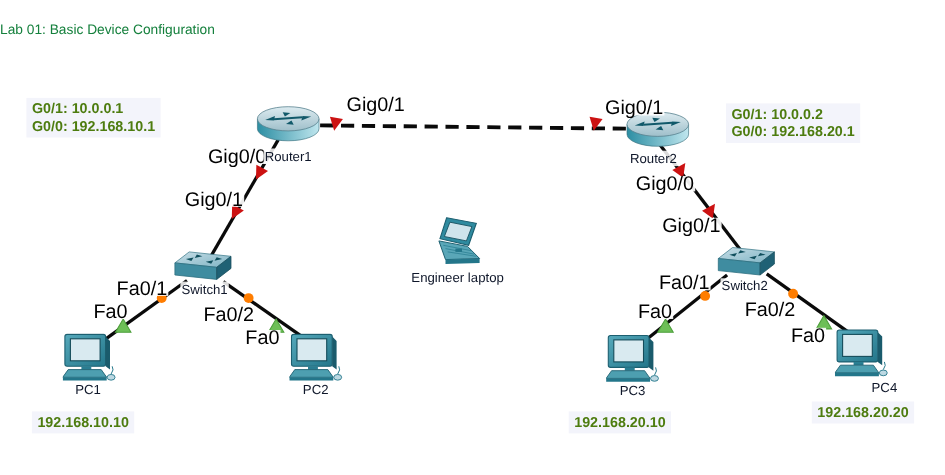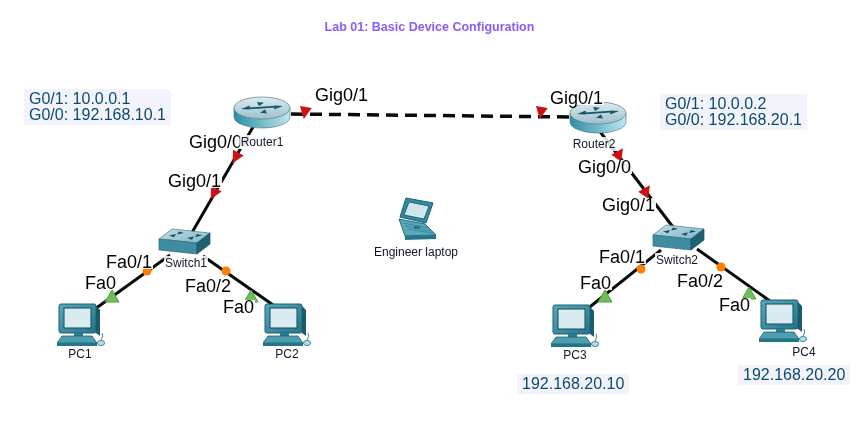--- a/index.html
+++ b/index.html
@@ -4,23 +4,23 @@
 <style>
   html,body{margin:0;padding:0;background:#fff;}
   #canvas{position:relative;width:859px;height:432px;background:#ffffff;overflow:hidden;
           font-family:"Liberation Sans",sans-serif;}
   #links{position:absolute;left:0;top:0;width:859px;height:432px;}
   .dev{position:absolute;}
   .lbl{position:absolute;font-size:18px;color:#000;background:rgba(255,255,255,.92);
        padding:0 1px;white-space:nowrap;line-height:14px;}
   .devlabel{position:absolute;transform:translateX(-50%);font-size:12px;color:#0f172a;
        background:rgba(255,255,255,.85);padding:0 1px;white-space:nowrap;line-height:14px;}
-  .note{position:absolute;font-size:16px;color:#0c4a6e;background:#f3f4fb;
-       padding:2px 5px;line-height:16px;white-space:nowrap;}
-  .title{position:absolute;left:0;right:0;top:20px;text-align:center;font-size:12.5px;color:#8b5cf6;font-weight:bold;}
+  .note{position:absolute;font-size:13px;color:#4d7c0f;background:#f3f4fb;
+       padding:2px 5px;line-height:16px;white-space:nowrap;font-weight:bold;}
+  .title{position:absolute;left:0;right:0;top:20px;text-align:left;font-size:12.5px;color:#15803d;}
 </style>
 </head>
 <body>
 
 <div id="canvas">
 
   <div class="title">Lab 01: Basic Device Configuration</div>
 
   <svg id="links" viewBox="0 0 859 432">
 
@@ -229,16 +229,17 @@
   <div class="devlabel" style="left:416px;top:245px">Engineer laptop</div>
 
   <div class="note" style="left:24px;top:89px">
     <div>G0/1: 10.0.0.1</div>
     <div>G0/0: 192.168.10.1</div>
   </div>
   <div class="note" style="left:660px;top:94px">
     <div>G0/1: 10.0.0.2</div>
     <div>G0/0: 192.168.20.1</div>
   </div>
+  <div class="note" style="left:29px;top:374px">192.168.10.10</div>
   <div class="note" style="left:517px;top:374px">192.168.20.10</div>
   <div class="note" style="left:738px;top:365px">192.168.20.20</div>
 
 </div>
 
 </body></html>

